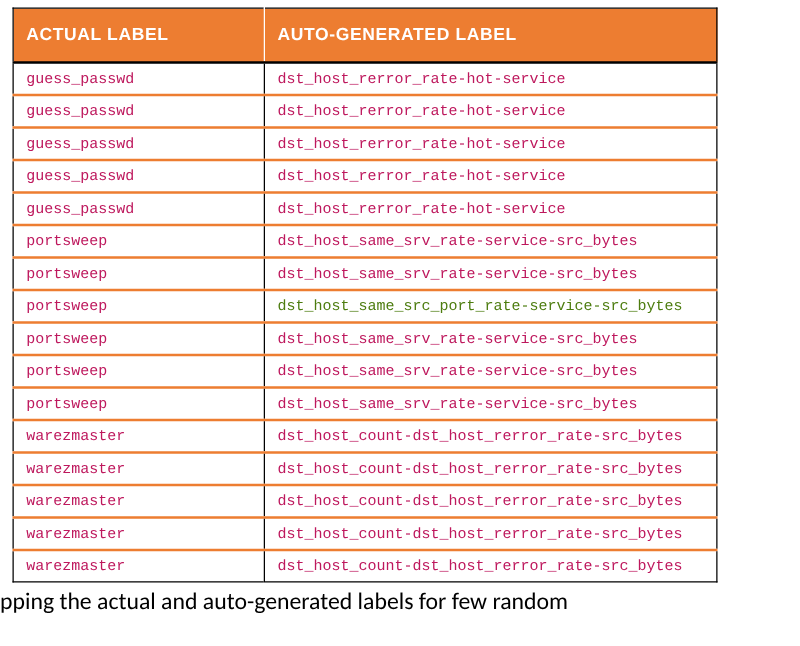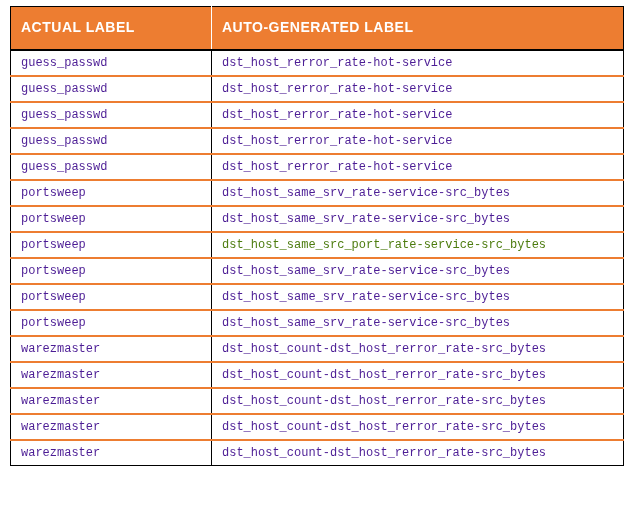--- a/index.html
+++ b/index.html
@@ -9,21 +9,21 @@
     font-family: "Segoe UI", "Helvetica Neue", Arial, sans-serif;
   }
   .wrap {
     width: 640px;
     height: 517px;
     box-sizing: border-box;
     position: relative;
   }
   table {
     border-collapse: collapse;
-    width: 614px;
+    width: 564px;
     margin: 6px 0 0 10px;
     background: #ffffff;
     border: 1px solid #000000;
     table-layout: fixed;
   }
   th {
     background: #ed7d31;          
     color: #ffffff;
     font-family: "Segoe UI", Arial, sans-serif;
     font-weight: 700;
@@ -31,21 +31,21 @@
     letter-spacing: 0.5px;
     text-align: left;
     padding: 12px 10px 14px 10px;
     border-bottom: 2px solid #000000;
   }
   th.col1 { width: 180px; border-right: 1px solid #ffffff; }
   th.col2 { }
   td {
     font-family: Consolas, "Courier New", monospace;
     font-size: 12px;
-    color: #4c1d95;
+    color: #be185d;
     padding: 5px 10px 5px 10px;
     border-top: 2px solid #ed7d31;
     vertical-align: middle;
     overflow: hidden;
     white-space: nowrap;
   }
   td.col1 { border-right: 1px solid #000000; }
   tr.highlight td.col2 { color: #4d7c0f; }
   .caption {
     font-family: Calibri, "Segoe UI", Arial, sans-serif;
@@ -128,14 +128,15 @@
           <td class="col1">warezmaster</td>
           <td class="col2">dst_host_count-dst_host_rerror_rate-src_bytes</td>
         </tr>
         <tr>
           <td class="col1">warezmaster</td>
           <td class="col2">dst_host_count-dst_host_rerror_rate-src_bytes</td>
         </tr>
       </tbody>
 </table>
 
+<div class="caption">pping the actual and auto-generated labels for few random</div>
 
 </div>
 
 </body></html>

